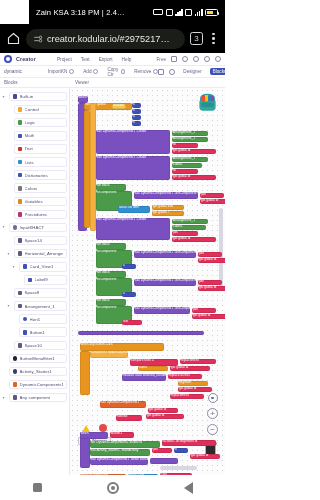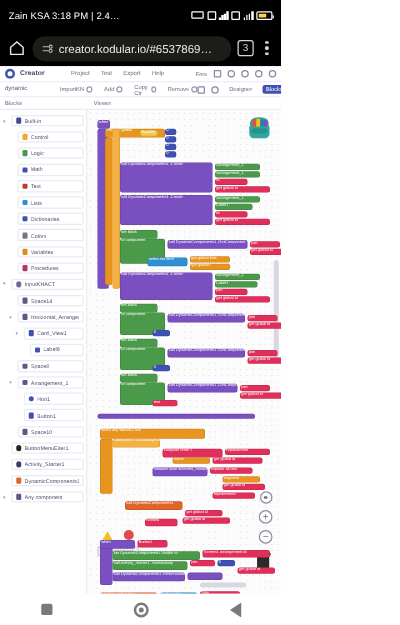--- a/index.html
+++ b/index.html
@@ -8,21 +8,21 @@
     font-family:"Liberation Sans", sans-serif;
     background:#ffffff;
     -webkit-font-smoothing:none;
   }
   #app { position:relative; width:225px; height:500px; overflow:hidden; background:#fff; }
 
   
   .statusbar{
     height:19px; background:#000; color:#fff;
     display:flex; justify-content:space-between;
-    padding:12px 7px; font-size:8px; letter-spacing:.1px;
+    padding:12px 7px; font-size:8px; letter-spacing:.1px;margin-left:29px;
   }
   .sb-left{ display:flex; align-items:center; gap:2px; font-size:7.6px; white-space:nowrap;}
   .sb-right{ display:flex; align-items:center; gap:2.5px; }
   .sig{ display:flex; align-items:flex-end; gap:.7px; height:7px; }
   .sig i{ display:block; width:1.4px; background:#fff; }
   .sig i:nth-child(1){height:2px;} .sig i:nth-child(2){height:3.4px;}
   .sig i:nth-child(3){height:5px;} .sig i:nth-child(4){height:6.6px;}
   .batt{ width:13px; height:7px; border:1px solid #fff; border-radius:1.5px; position:relative; padding:1px;}
   .batt::after{content:"";position:absolute;right:-2.4px;top:2px;width:1.4px;height:3px;background:#fff;border-radius:0 1px 1px 0;}
   .batt i{display:block;height:100%;width:72%;background:#ffd24a;}
@@ -178,21 +178,21 @@
   <div class="browserbar">
     <svg class="home-ico" viewBox="0 0 24 24">
       <path d="M4 11 L12 4 L20 11 L20 20 L4 20 Z" fill="none" stroke="#e8e8e8" stroke-width="1.8"></path>
     </svg>
     <div class="omnibox">
       <svg width="10" height="10" viewBox="0 0 24 24">
         <path d="M3 8h11M3 16h11" stroke="#bdbdbd" stroke-width="2" fill="none"></path>
         <circle cx="18" cy="8" r="3" fill="none" stroke="#bdbdbd" stroke-width="2"></circle>
         <circle cx="18" cy="16" r="3" fill="none" stroke="#bdbdbd" stroke-width="2"></circle>
       </svg>
-      <span class="url">creator.kodular.io/#6537869…</span>
+      <span class="url">creator.kodular.io/#2975217…</span>
     </div>
     <div class="tabcount">3</div>
     <div class="kebab">
         <span></span>
         <span></span>
         <span></span>
       </div>
   </div>
 
   <div class="kodbar">

